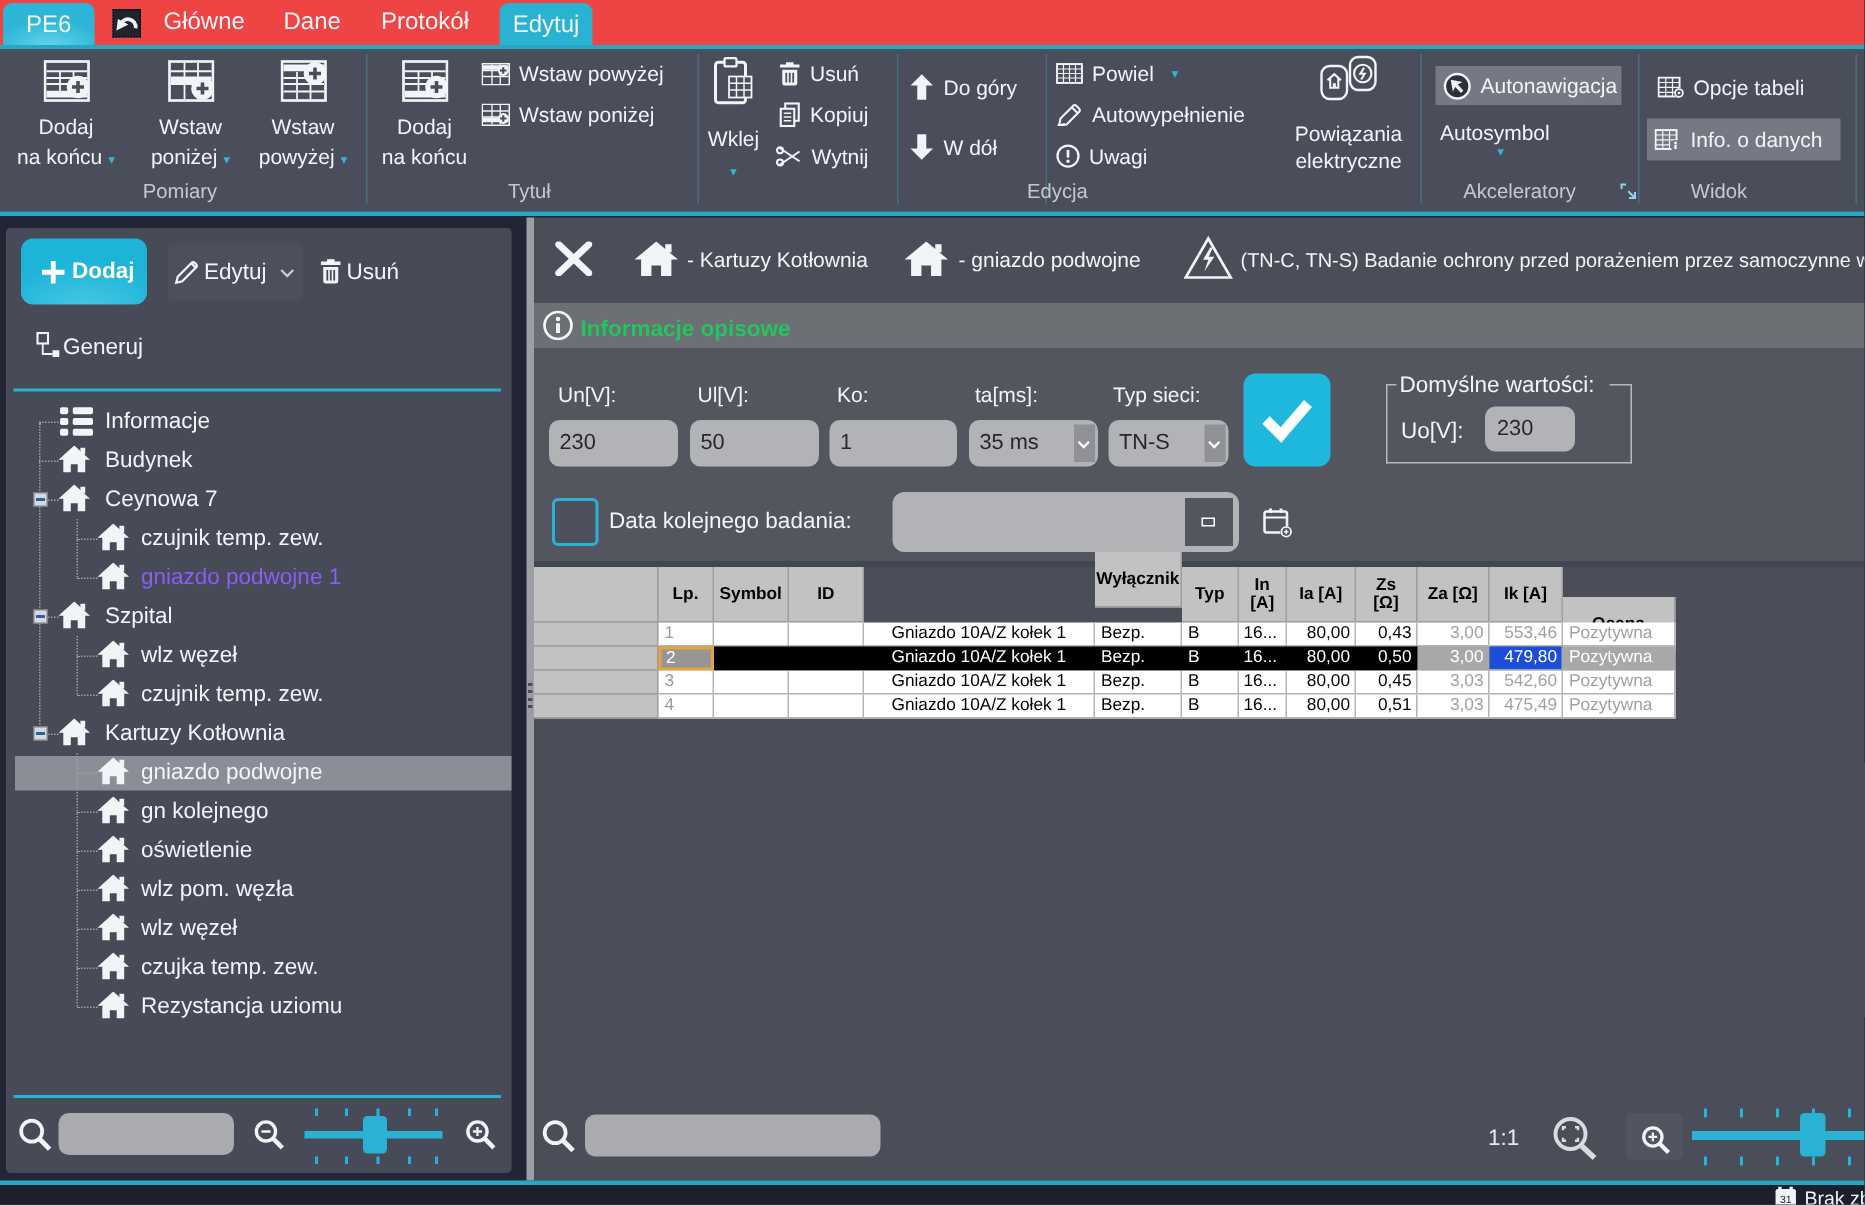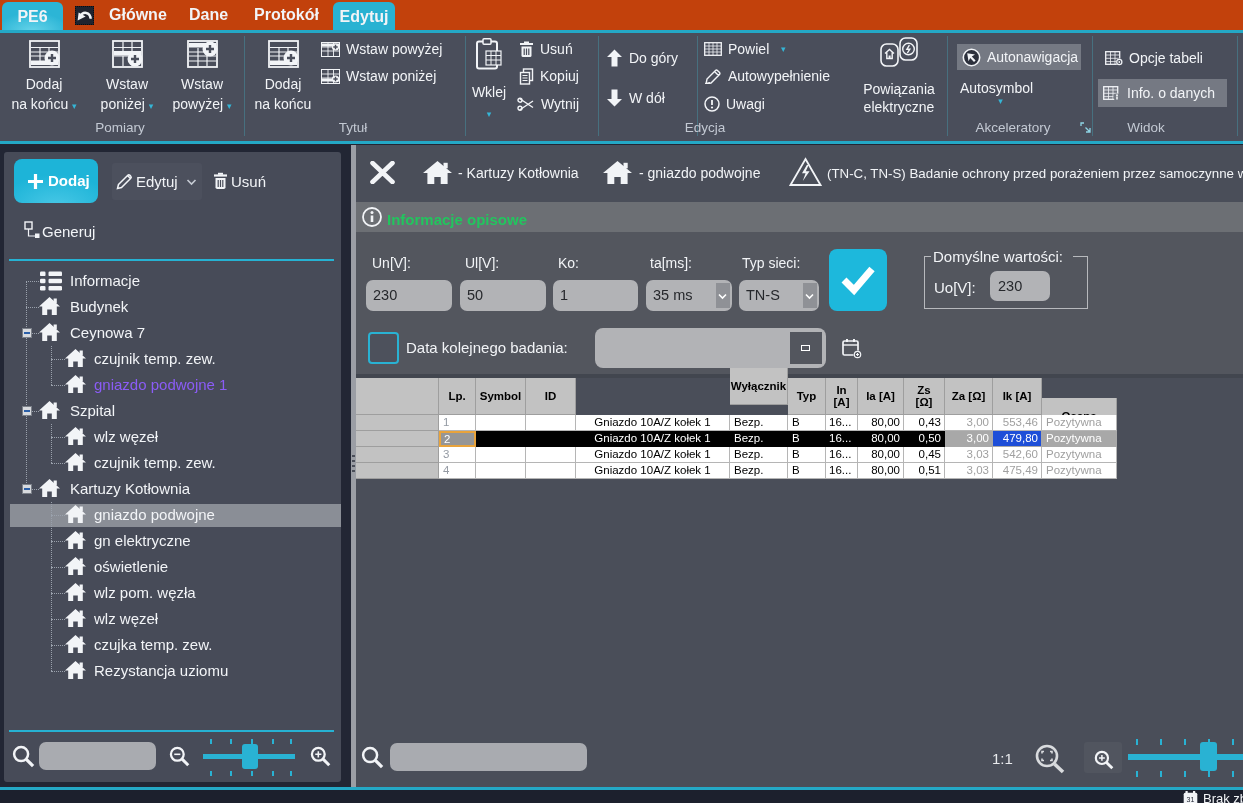--- a/index.html
+++ b/index.html
@@ -1,20 +1,20 @@
 <!DOCTYPE html>
 <html><head><meta charset="utf-8">
 <style>
   * { margin:0; padding:0; box-sizing:border-box; }
   html,body { width:1243px; height:803px; overflow:hidden; }
   body { font-family:"Liberation Sans", sans-serif; background:#222634; }
   #app { position:relative; width:1243px; height:803px; background:#222634; }
   .abs { position:absolute; }
   
-  #topbar { position:absolute; left:0; top:0; width:1243px; height:30px; background:#c2410c;font-weight:bold; }
+  #topbar { position:absolute; left:0; top:0; width:1243px; height:30px; background:#ef4444; }
   #topline { position:absolute; left:0; top:30px; width:1243px; height:3px; background:#24a8c6; }
   .tab { position:absolute; top:0; color:#f2f4f7; font-size:16px; line-height:30px; }
   .tabactive { background:#29b2d2; border-radius:6px 6px 0 0; text-align:center; }
   
   #ribbon { position:absolute; left:0; top:33px; width:1243px; height:108px; background:#4a4e5b; }
   #ribline { position:absolute; left:0; top:141px; width:1243px; height:3px; background:#24a8c6; }
   .rsep { position:absolute; top:3px; width:1px; height:100px; background:#47707f; }
   .rlabel { position:absolute; top:86px; height:18px; line-height:18px; font-size:13.5px; color:#c3c9d3; text-align:center; }
   .rbig { position:absolute; top:7px; text-align:center; color:#f2f4f7; font-size:14px; }
   .rbig .l1 { position:absolute; top:36px; left:0; width:100%; }
@@ -382,21 +382,21 @@
 <svg class="abs" style="left:65px; top:505px;" width="21" height="18" viewBox="0 0 21 18">
       <path d="M10.5 0 L21 9.5 H17.8 V18 H12.8 V12.5 H8.2 V18 H3.2 V9.5 H0 Z" fill="#f2f4f7"></path>
       <rect x="14.6" y="1.5" width="3.2" height="4.5" fill="#f2f4f7"></rect>
     </svg>
 <div class="abs" style="left:94px; top:506px; font-size:15px; color:#f2f4f7;">gniazdo podwojne</div>
 <div class="abs" style="left:51px; top:541px; width:14px; height:1px; border-top:1px dotted #9aa1ac;"></div>
 <svg class="abs" style="left:65px; top:531px;" width="21" height="18" viewBox="0 0 21 18">
       <path d="M10.5 0 L21 9.5 H17.8 V18 H12.8 V12.5 H8.2 V18 H3.2 V9.5 H0 Z" fill="#f2f4f7"></path>
       <rect x="14.6" y="1.5" width="3.2" height="4.5" fill="#f2f4f7"></rect>
     </svg>
-<div class="abs" style="left:94px; top:532px; font-size:15px; color:#f2f4f7;">gn elektryczne</div>
+<div class="abs" style="left:94px; top:532px; font-size:15px; color:#f2f4f7;">gn kolejnego</div>
 <div class="abs" style="left:51px; top:567px; width:14px; height:1px; border-top:1px dotted #9aa1ac;"></div>
 <svg class="abs" style="left:65px; top:557px;" width="21" height="18" viewBox="0 0 21 18">
       <path d="M10.5 0 L21 9.5 H17.8 V18 H12.8 V12.5 H8.2 V18 H3.2 V9.5 H0 Z" fill="#f2f4f7"></path>
       <rect x="14.6" y="1.5" width="3.2" height="4.5" fill="#f2f4f7"></rect>
     </svg>
 <div class="abs" style="left:94px; top:558px; font-size:15px; color:#f2f4f7;">oświetlenie</div>
 <div class="abs" style="left:51px; top:593px; width:14px; height:1px; border-top:1px dotted #9aa1ac;"></div>
 <svg class="abs" style="left:65px; top:583px;" width="21" height="18" viewBox="0 0 21 18">
       <path d="M10.5 0 L21 9.5 H17.8 V18 H12.8 V12.5 H8.2 V18 H3.2 V9.5 H0 Z" fill="#f2f4f7"></path>
       <rect x="14.6" y="1.5" width="3.2" height="4.5" fill="#f2f4f7"></rect>

